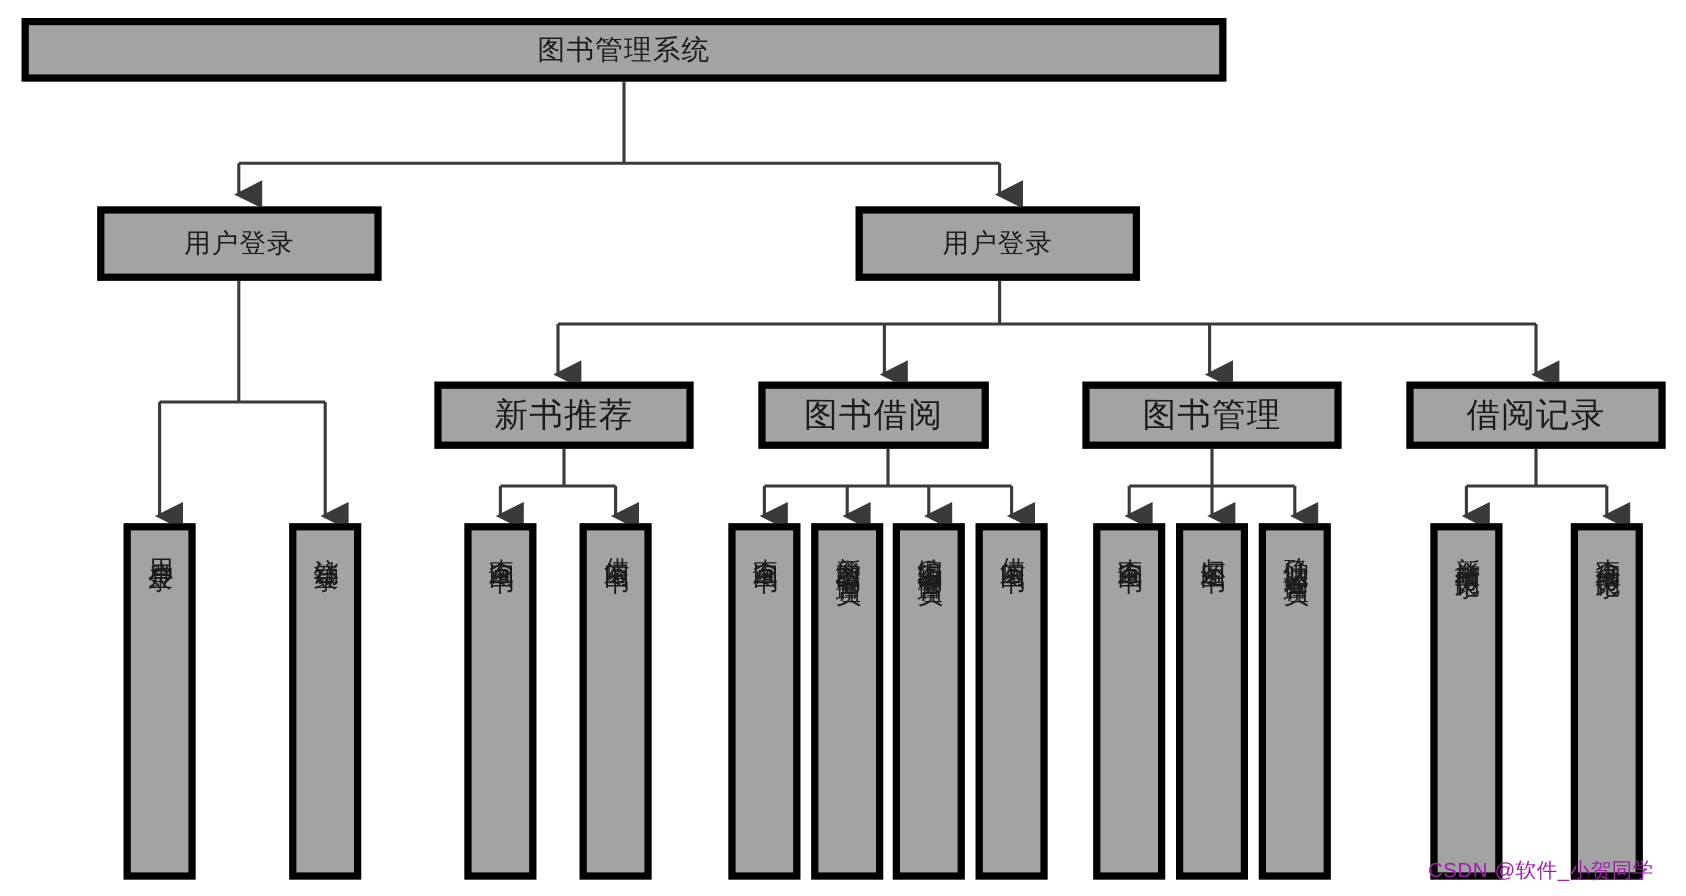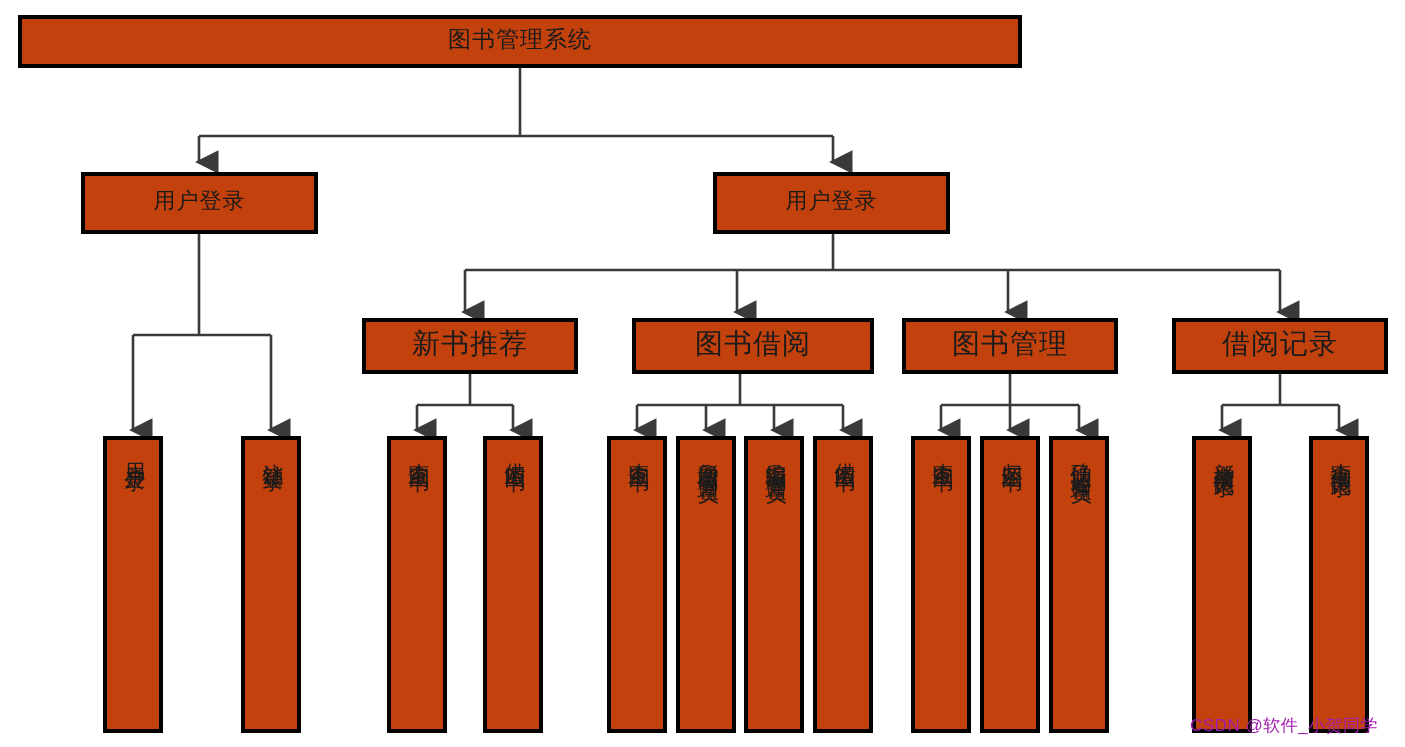--- a/index.html
+++ b/index.html
@@ -6,27 +6,26 @@
   body{
     font-family:"Liberation Sans","DejaVu Sans",sans-serif;
     width:1405px;height:747px;overflow:hidden;
   }
   #stage{position:relative;width:1405px;height:747px;background:#fff;}
   svg#wires{position:absolute;left:0;top:0;width:1405px;height:747px;}
 
   .node{
     position:absolute;
     box-sizing:border-box;
-    background:#c2410c;
-    border:4px solid #000000;
+    background:#a3a3a3;
+    border:6px solid #000000;
     display:flex;
     align-items:center;
     justify-content:center;
     color:#1b1b1b;
-    font-family:Liberation Mono, monospace;
   }
   .node .lbl{
     font-size:21px;
     letter-spacing:1px;
     line-height:1.15;
     white-space:nowrap;
   }
   .node.root .lbl{font-size:23px;}
   .node.lvl2 .lbl{font-size:22px;}
   .node.lvl3 .lbl{font-size:28px;}
@@ -117,21 +116,21 @@
   <div class="node lvl2" style="left:81px;top:172px;width:237px;height:62px;">
     <span class="lbl">用户登录</span>
   </div>
   <div class="node lvl2" style="left:713px;top:172px;width:237px;height:62px;">
     <span class="lbl">用户登录</span>
   </div>
 
   <div class="node lvl3" style="left:362px;top:318px;width:216px;height:56px;">
     <span class="lbl">新书推荐</span>
   </div>
-  <div class="node lvl3" style="left:632px;top:318px;width:242px;height:56px;">
+  <div class="node lvl3" style="left:632px;top:318px;width:192px;height:56px;">
     <span class="lbl">图书借阅</span>
   </div>
   <div class="node lvl3" style="left:902px;top:318px;width:216px;height:56px;">
     <span class="lbl">图书管理</span>
   </div>
   <div class="node lvl3" style="left:1172px;top:318px;width:216px;height:56px;">
     <span class="lbl">借阅记录</span>
   </div>
 
   <div class="node leaf" style="left:103px;top:436px;width:60px;height:297px;">

